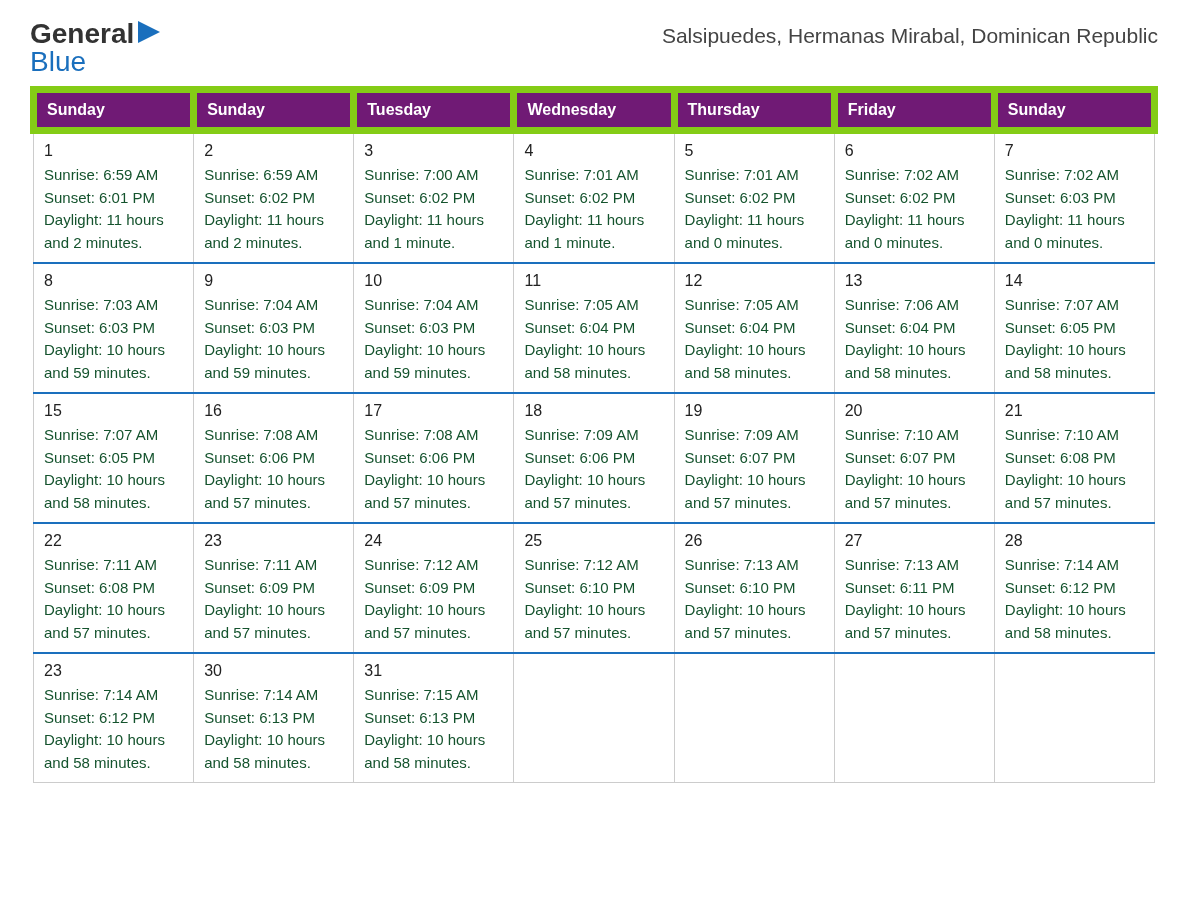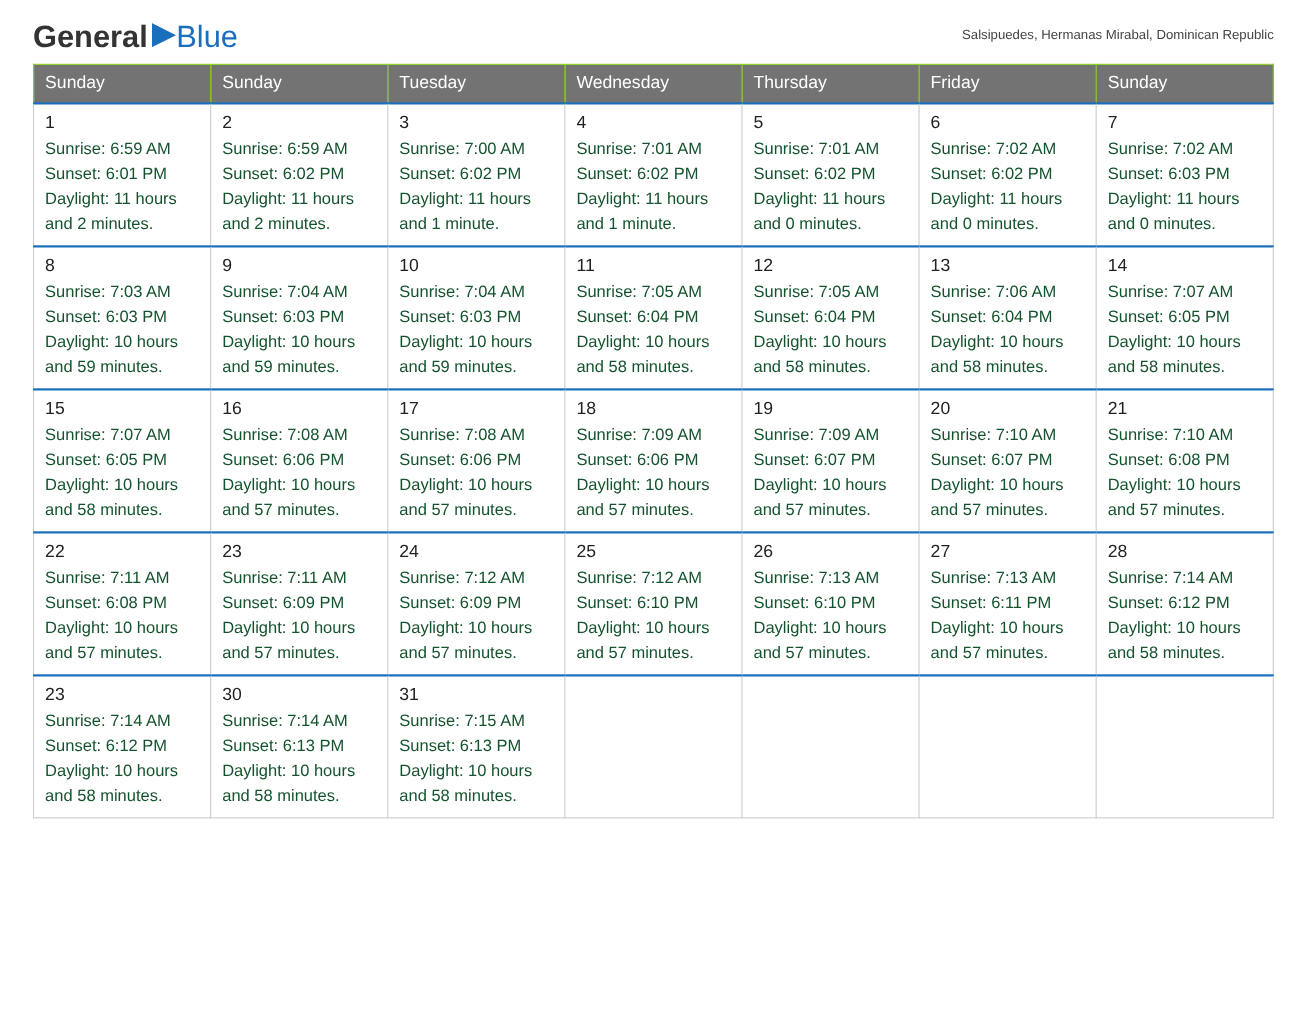--- a/index.html
+++ b/index.html
@@ -11,21 +11,21 @@
       min-height: 918px;
     }
     .header-area {
       display: flex;
       align-items: flex-start;
       justify-content: space-between;
       margin-bottom: 10px;
     }
     .logo {
       display: flex;
-      flex-direction: row;
+      flex-direction: column;
       align-items: flex-start;
     }
     .logo-general {
       font-size: 28px;
       font-weight: bold;
       color: #333;
       line-height: 1;
     }
     .logo-blue {
       font-size: 28px;
@@ -40,37 +40,37 @@
     .title-area {
       text-align: right;
     }
     .month-title {
       font-size: 52px;
       font-weight: normal;
       color: #222;
       line-height: 1.1;
     }
     .subtitle {
-      font-size: 12px;
+      font-size: 21px;
       color: #444;
       margin-top: 4px;
     }
     .calendar-table {
       width: 100%;
       border-collapse: collapse;
       margin-top: 10px;
     }
     .calendar-table th {
-      background-color: #737373;
+      background-color: #701a75;
       color: #fff;
       padding: 8px 10px;
       font-size: 16px;
-      font-weight: normal;
+      font-weight: bold;
       text-align: left;
-      border: 1px solid #84cc16;
+      border: 7px solid #84cc16;
     }
     .calendar-table td {
       vertical-align: top;
       padding: 8px 10px;
       border: 1px solid #ccc;
       border-top: 2px solid #1a6fbd;
       font-size: 13px;
       color: #333;
       width: calc(100% / 7);
       min-height: 110px;

